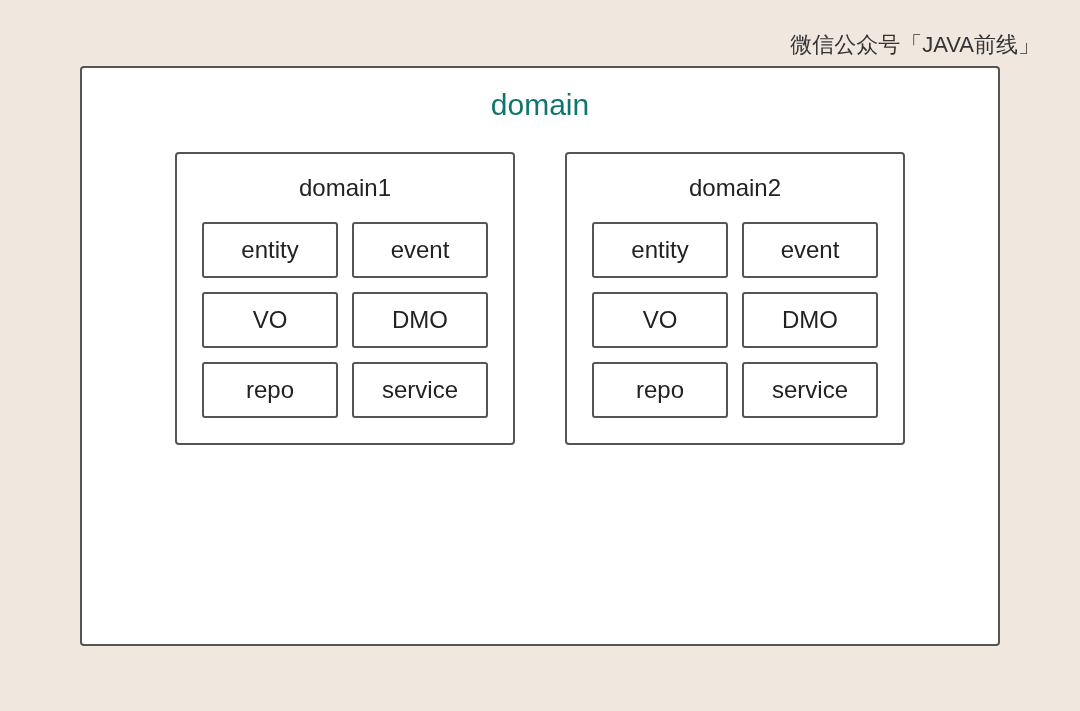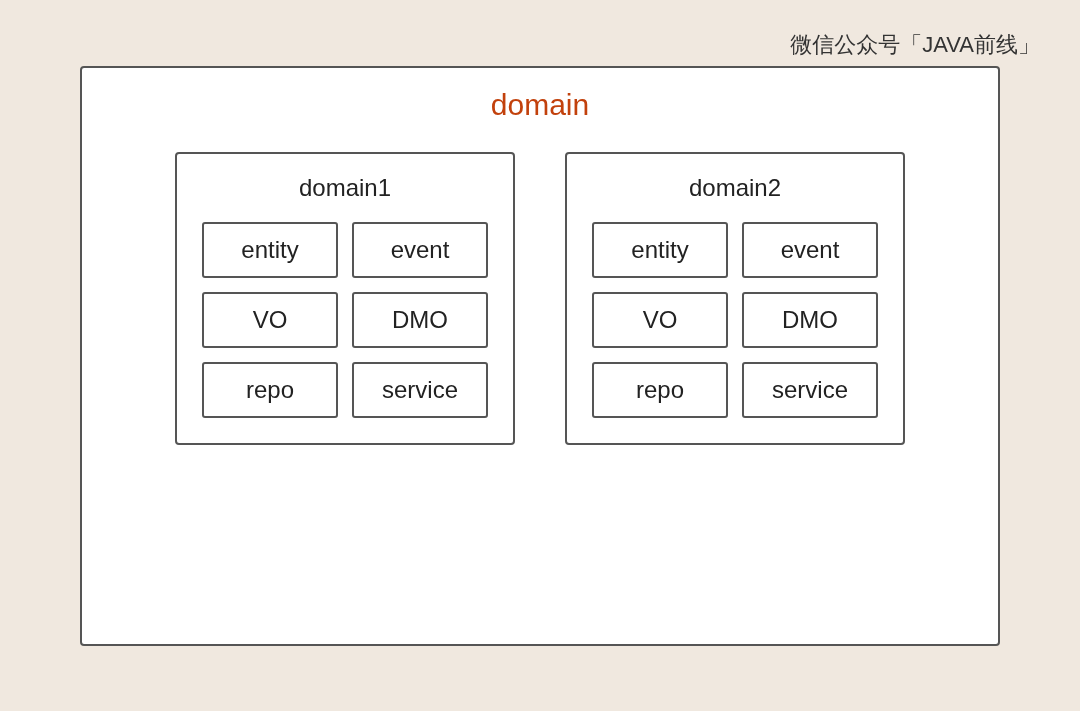--- a/index.html
+++ b/index.html
@@ -37,21 +37,21 @@
       border-radius: 4px;
       position: relative;
       display: flex;
       flex-direction: column;
       align-items: center;
       padding-top: 20px;
     }
 
     .domain-title {
       font-size: 30px;
-      color: #c2410c;
+      color: #0f766e;
       margin-bottom: 30px;
       font-weight: normal;
     }
 
     .domains-row {
       display: flex;
       flex-direction: row;
       gap: 50px;
       align-items: flex-start;
     }

